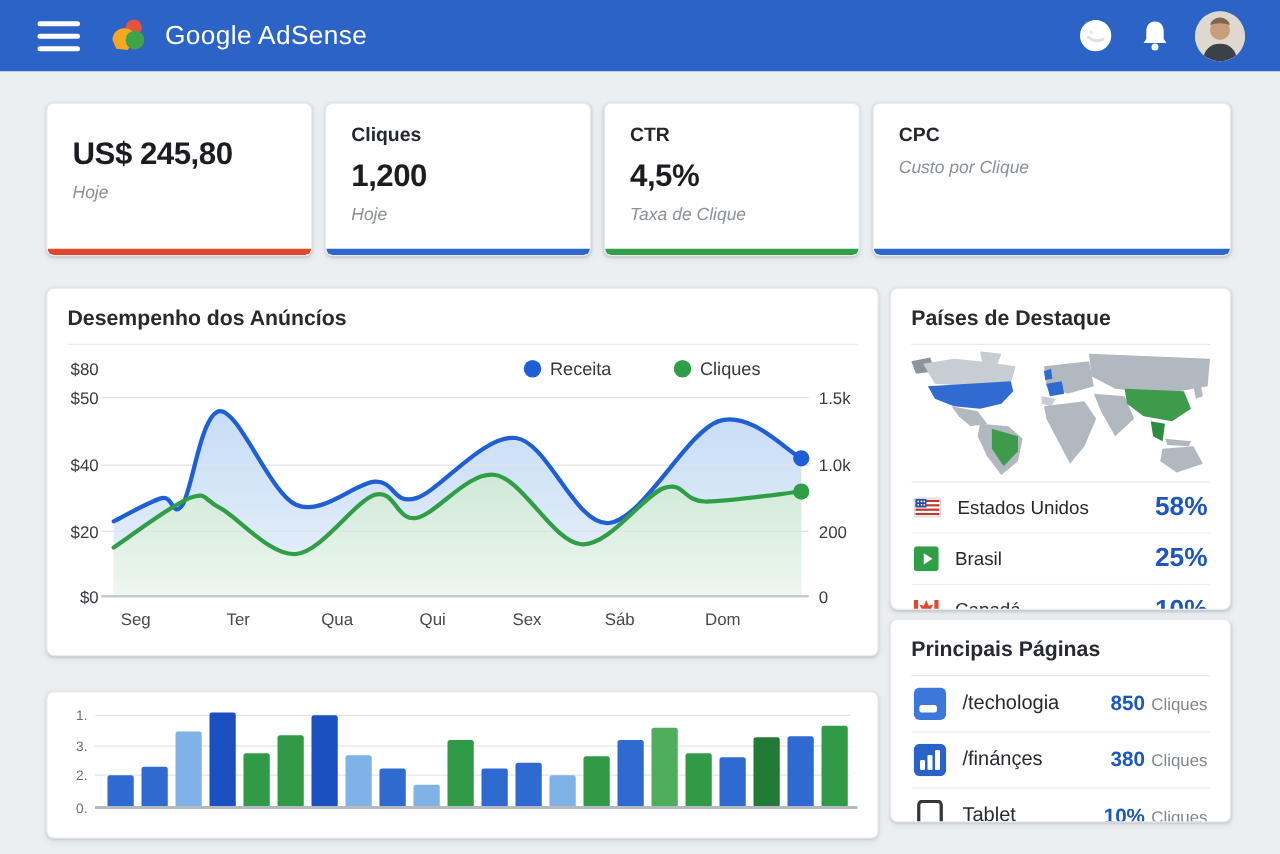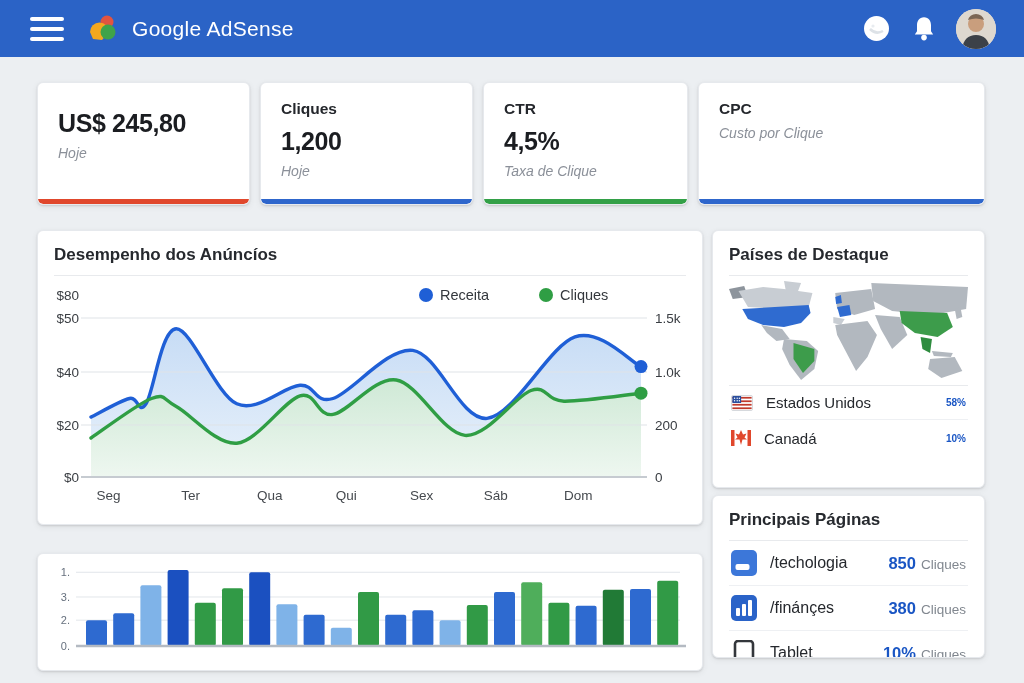--- a/index.html
+++ b/index.html
@@ -46,21 +46,21 @@
   
   .countries-card { height:258px; overflow:hidden; }
   .map-wrap { margin:0 16px; border-top:1px solid #e8eaed; border-bottom:1px solid #e8eaed; padding:5px 0 4px; }
   .map-wrap svg { display:block; width:100%; height:100px; }
   .m-base { fill:#b2b8bf; } .m-light { fill:#c8cdd3; } .m-dark { fill:#8d949c; }
   .m-blue { fill:var(--map-blue,#2f6bd0); } .m-green { fill:var(--map-green,#3d9c4b); } .m-green2 { fill:#2e8c3f; }
   .list { padding:0 16px; }
   .list-row { display:flex; align-items:center; gap:13px; padding:8px 2px; border-top:1px solid #eef0f3; cursor:pointer; }
   .list-row:first-child { border-top:none;justify-content:center; }
   .row-name { font-size:15px; color:#25282d; flex:1; }
-  .row-value { font-size:10px; font-weight:700; color:var(--accent-blue,#1a56c4); }
+  .row-value { font-size:21px; font-weight:700; color:var(--accent-blue,#1a56c4); }
 
   
   .pages-card { height:163px; overflow:hidden; }
   .pages-card .list-row { padding:9px 2px; }
   .pages-card .row-name { font-size:16px; font-weight:500; }
   .pages-card .row-value { font-size:16.5px; }
   .row-suffix { font-size:13.5px; color:#81878f; margin-left:5px; font-weight:400; }
   .flag { width:22px; height:16px; border:1px solid #d6d9dd; border-radius:2px; }
 </style>
 </head>
@@ -265,20 +265,28 @@
                 <circle cx="8" cy="2.5" r=".8" fill="#fff"></circle>
               <circle cx="2.5" cy="5.5" r=".8" fill="#fff"></circle>
                 <circle cx="5.5" cy="5.5" r=".8" fill="#fff"></circle>
                 <circle cx="8" cy="5.5" r=".8" fill="#fff"></circle>
             </svg>
             <span class="row-name">Estados Unidos</span>
             <span class="row-value">58%</span>
           </div>
           <div class="list-row">
             <svg width="20" height="20" viewBox="0 0 20 20">
+              <rect width="20" height="20" rx="3" fill="#2f9e44"></rect>
+              <path d="M8,5.5 L15,10 L8,14.5 Z" fill="#fff"></path>
+            </svg>
+            <span class="row-name">Brasil</span>
+            <span class="row-value">25%</span>
+          </div>
+          <div class="list-row">
+            <svg width="20" height="20" viewBox="0 0 20 20">
               <rect x="0" y="2" width="3.5" height="16" fill="#e0472c"></rect>
               <rect x="16.5" y="2" width="3.5" height="16" fill="#e0472c"></rect>
               <path d="M10,2 L12,6.5 L15.5,5.5 L13.5,9.5 L16,11.5 L11.5,11.5 L10,17 L8.5,11.5 L4,11.5 L6.5,9.5 L4.5,5.5 L8,6.5 Z" fill="#e0472c"></path>
             </svg>
             <span class="row-name">Canadá</span>
             <span class="row-value">10%</span>
           </div>
         </div>
       </aside>
 

